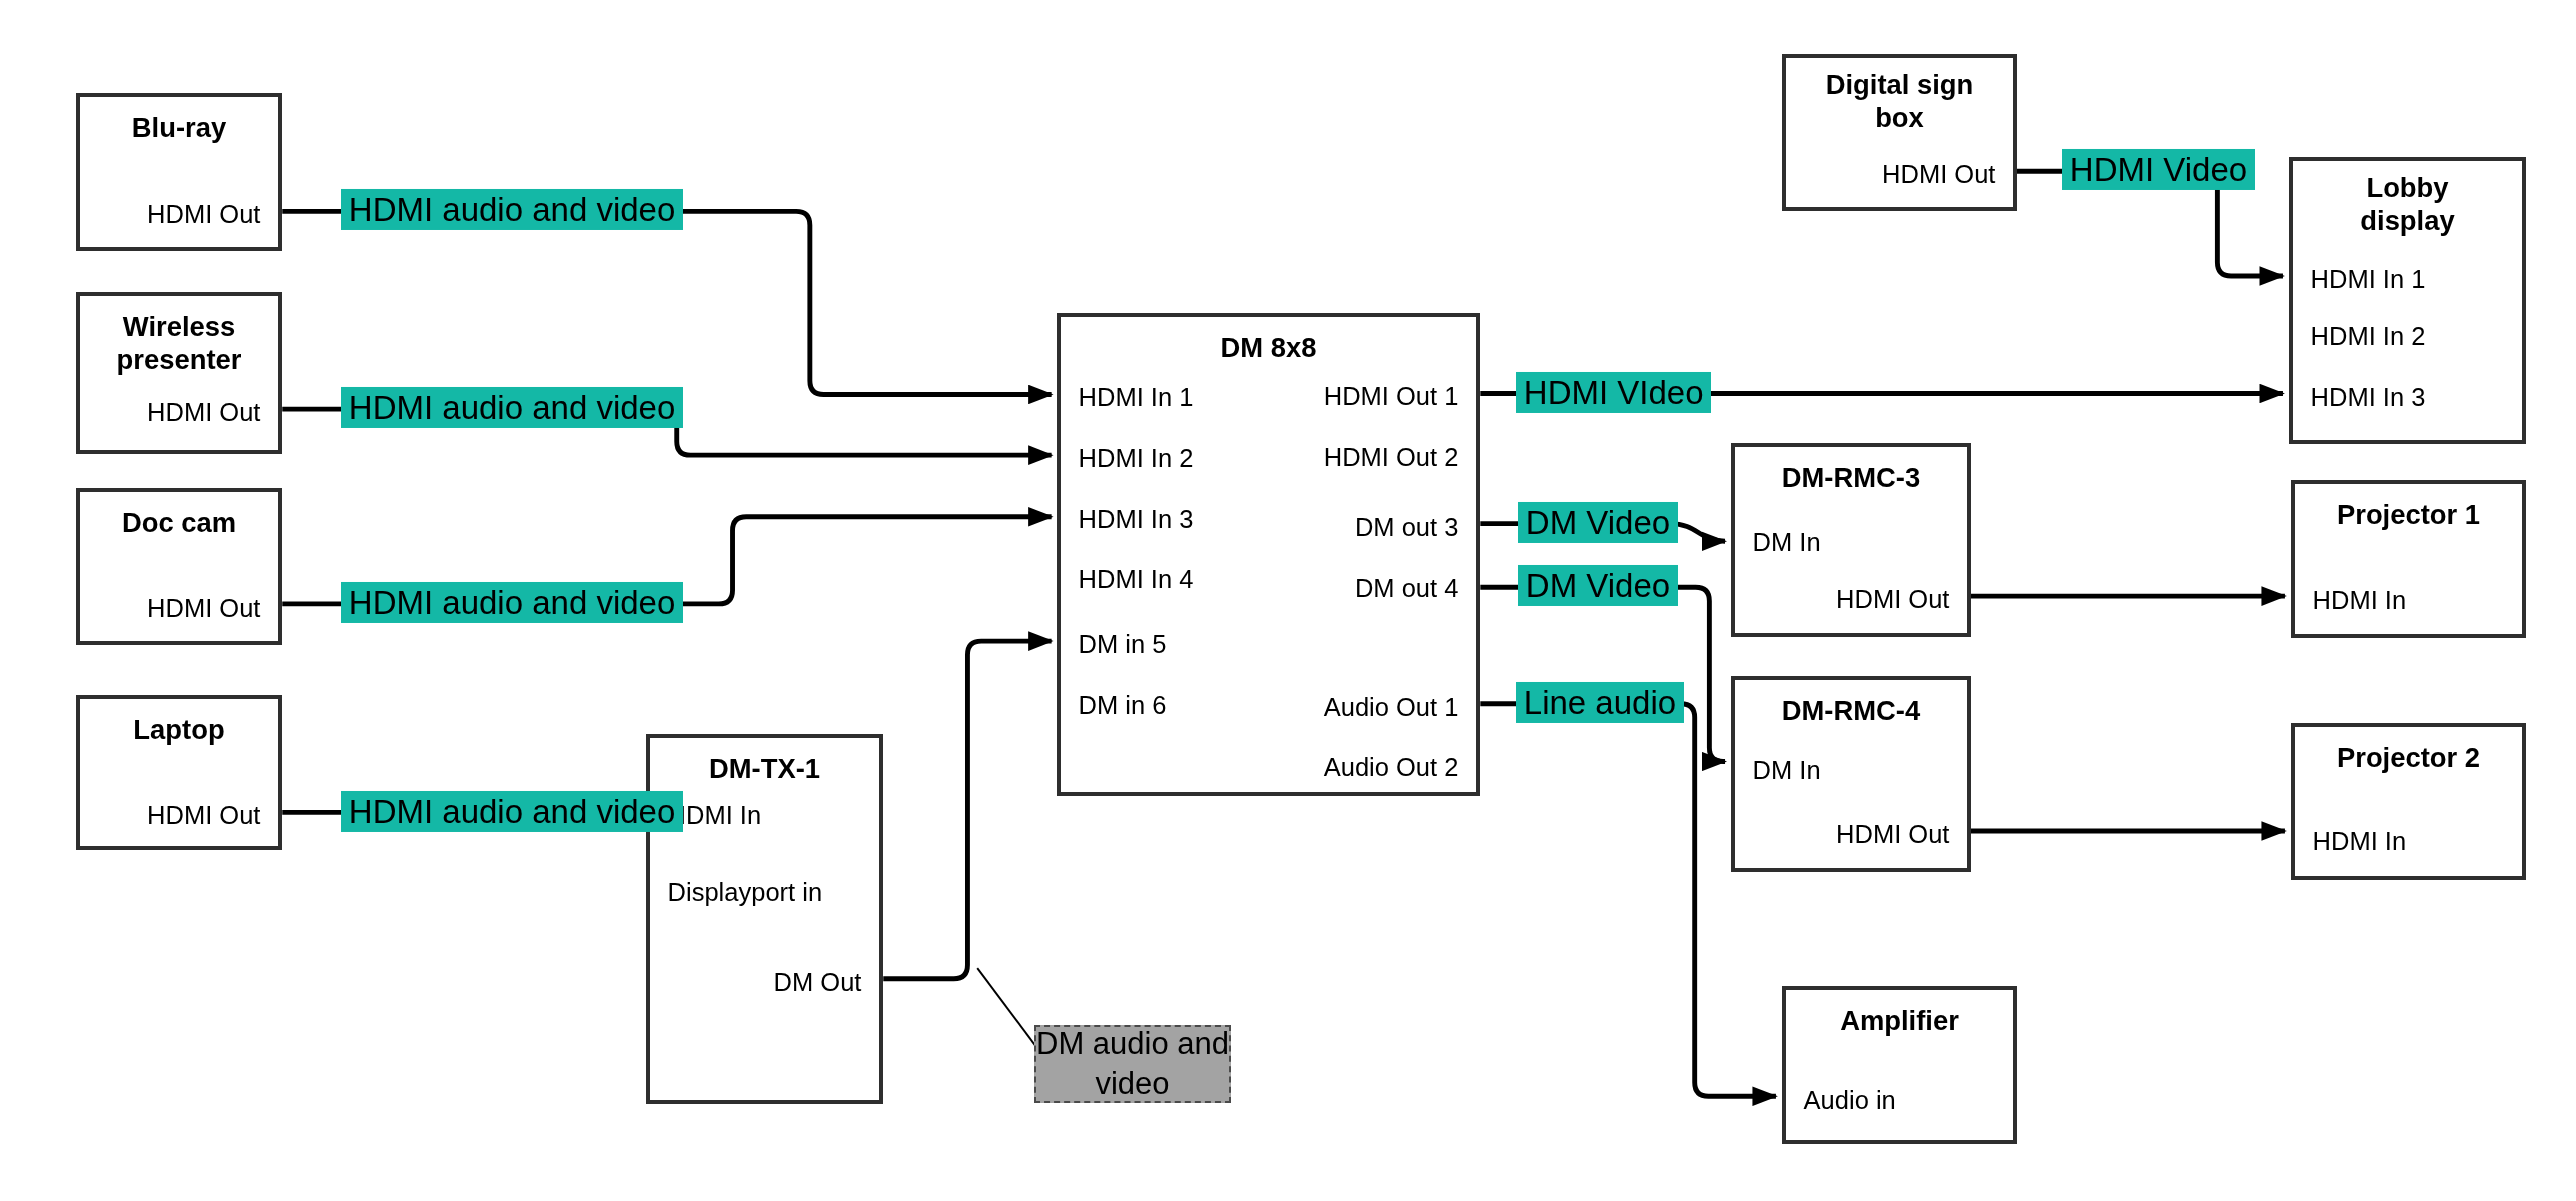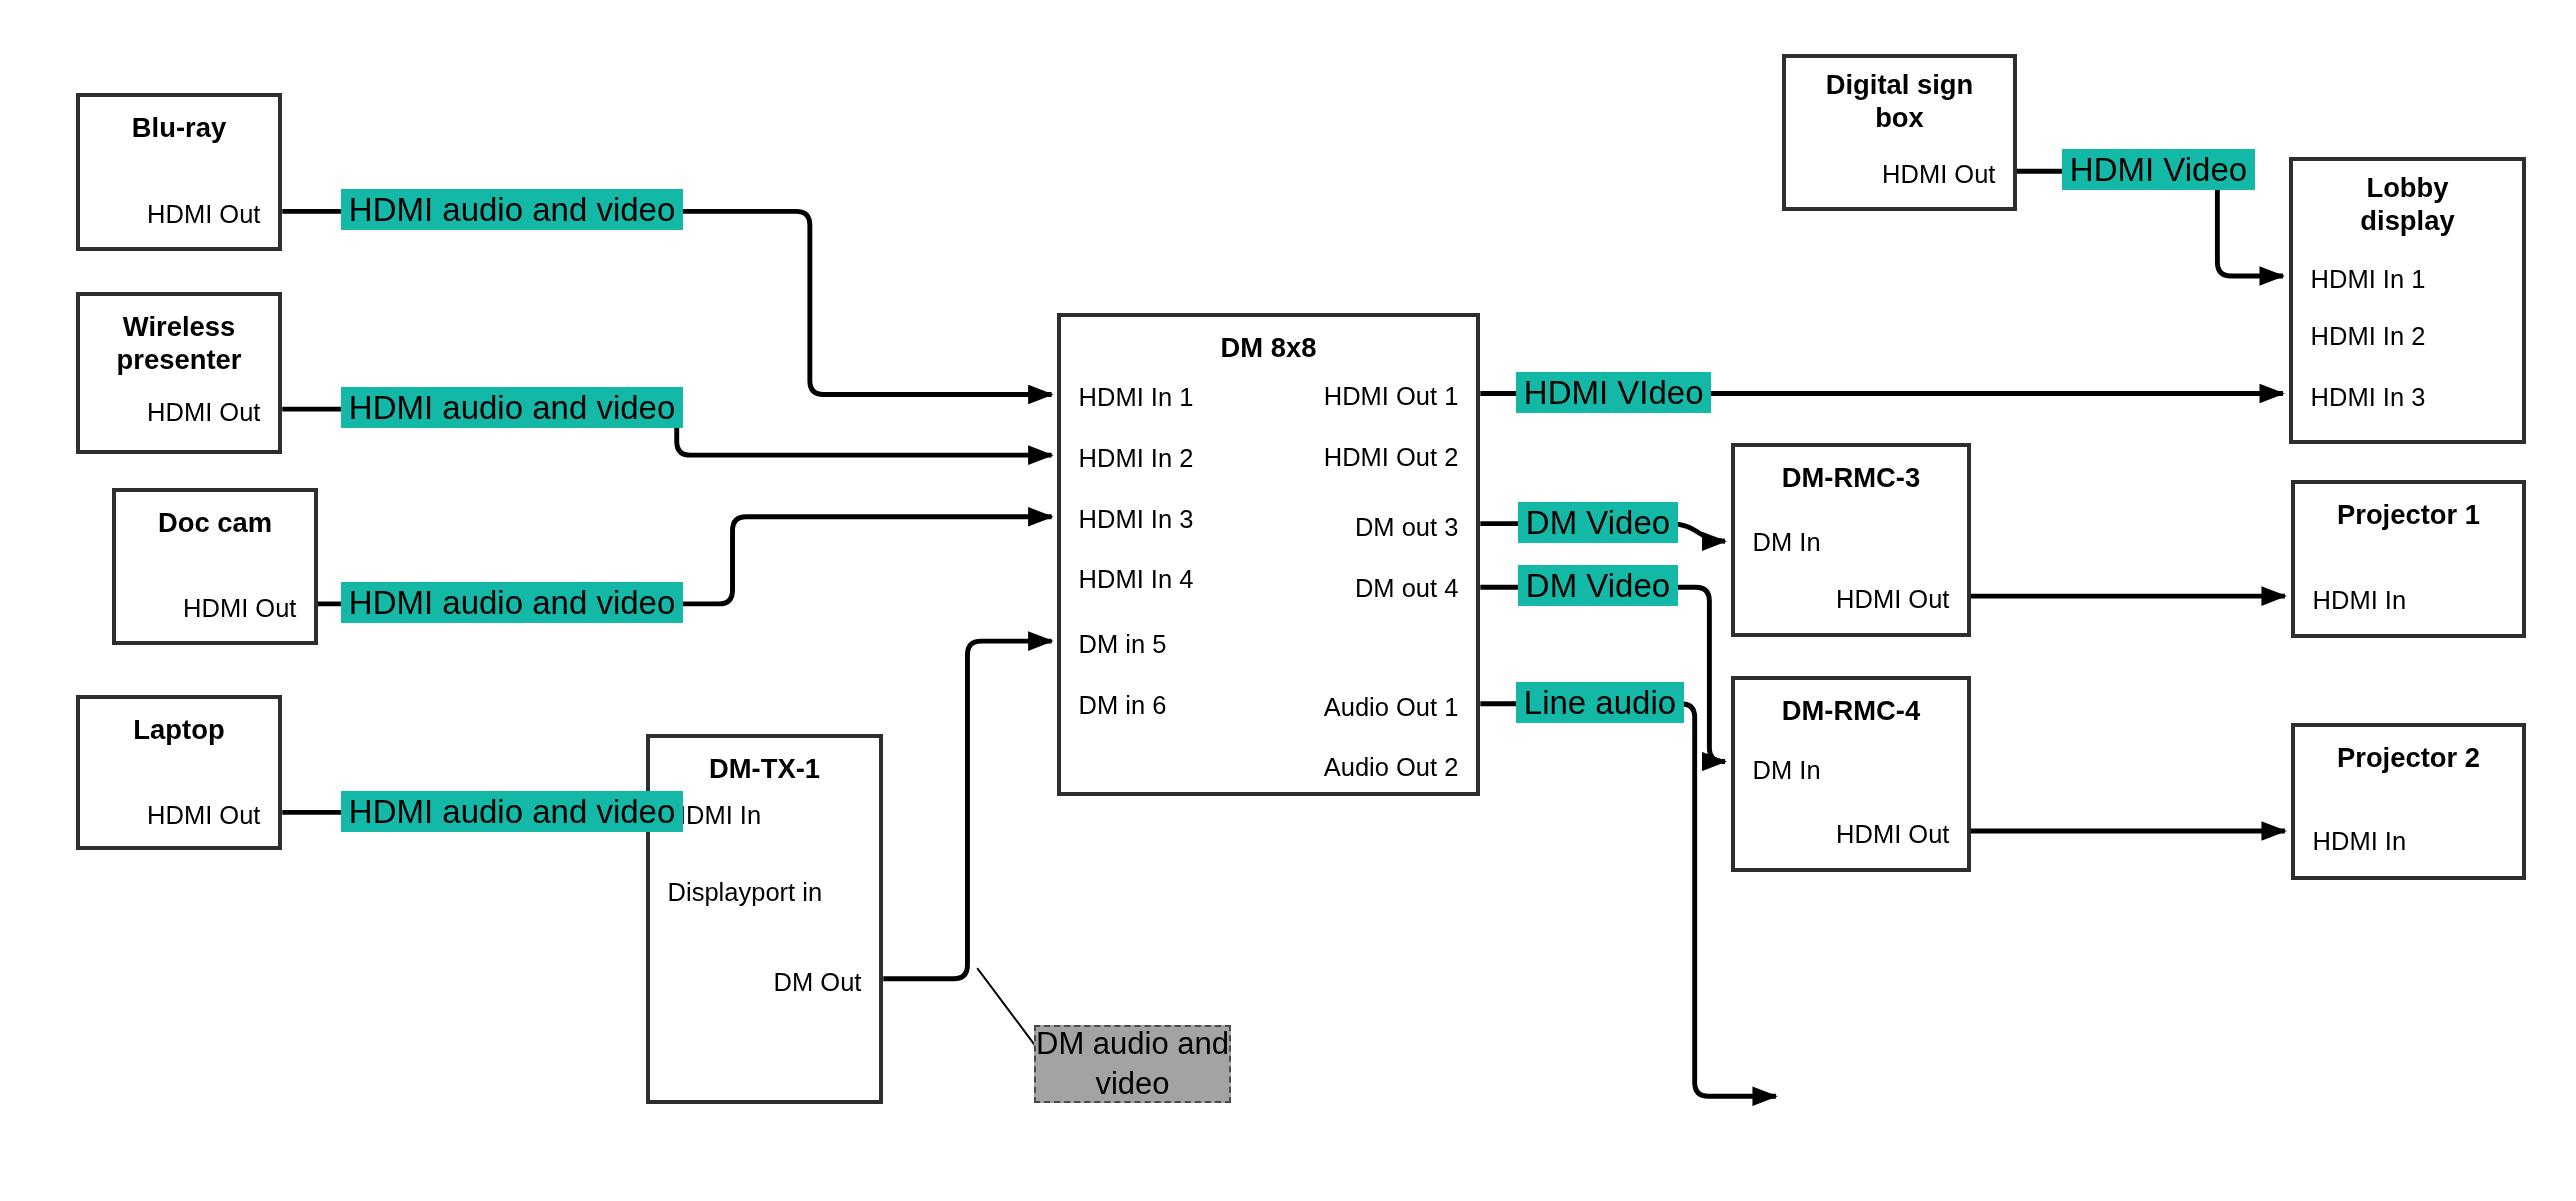--- a/index.html
+++ b/index.html
@@ -97,21 +97,21 @@
   <div class="node" style="left:76px; top:93px; width:206px; height:158px;">
     <div class="node-title">Blu-ray</div>
     <div class="port right" style="top:118px;">HDMI Out</div>
   </div>
 
   <div class="node" style="left:76px; top:292px; width:206px; height:162px;">
     <div class="node-title" style="max-width:147px;">Wireless presenter</div>
     <div class="port right" style="top:117px;">HDMI Out</div>
   </div>
 
-  <div class="node" style="left:76px; top:488px; width:206px; height:157px;margin-left:36px;">
+  <div class="node" style="left:76px; top:488px; width:206px; height:157px;">
     <div class="node-title">Doc cam</div>
     <div class="port right" style="top:117px;">HDMI Out</div>
   </div>
 
   <div class="node" style="left:76px; top:695px; width:206px; height:155px;">
     <div class="node-title">Laptop</div>
     <div class="port right" style="top:117px;">HDMI Out</div>
   </div>
 
   <div class="node" style="left:646px; top:734px; width:237px; height:370px;">
@@ -164,20 +164,24 @@
   <div class="node" style="left:2291px; top:480px; width:235px; height:158px;">
     <div class="node-title">Projector 1</div>
     <div class="port left" style="top:117px;">HDMI In</div>
   </div>
 
   <div class="node" style="left:2291px; top:723px; width:235px; height:157px;">
     <div class="node-title">Projector 2</div>
     <div class="port left" style="top:115px;">HDMI In</div>
   </div>
 
+  <div class="node" style="left:1782px; top:986px; width:235px; height:158px;">
+    <div class="node-title">Amplifier</div>
+    <div class="port left" style="top:111px;">Audio in</div>
+  </div>
 
   <span class="wire-label" style="left:341px; top:211px;">HDMI audio and video</span>
   <span class="wire-label" style="left:341px; top:409px;">HDMI audio and video</span>
   <span class="wire-label" style="left:341px; top:604px;">HDMI audio and video</span>
   <span class="wire-label" style="left:341px; top:813px;">HDMI audio and video</span>
   <span class="wire-label" style="left:1516px; top:394px;">HDMI VIdeo</span>
   <span class="wire-label" style="left:2062px; top:171px;">HDMI Video</span>
   <span class="wire-label" style="left:1518px; top:524px;">DM Video</span>
   <span class="wire-label" style="left:1518px; top:587px;">DM Video</span>
   <span class="wire-label" style="left:1516px; top:704px;">Line audio</span>

